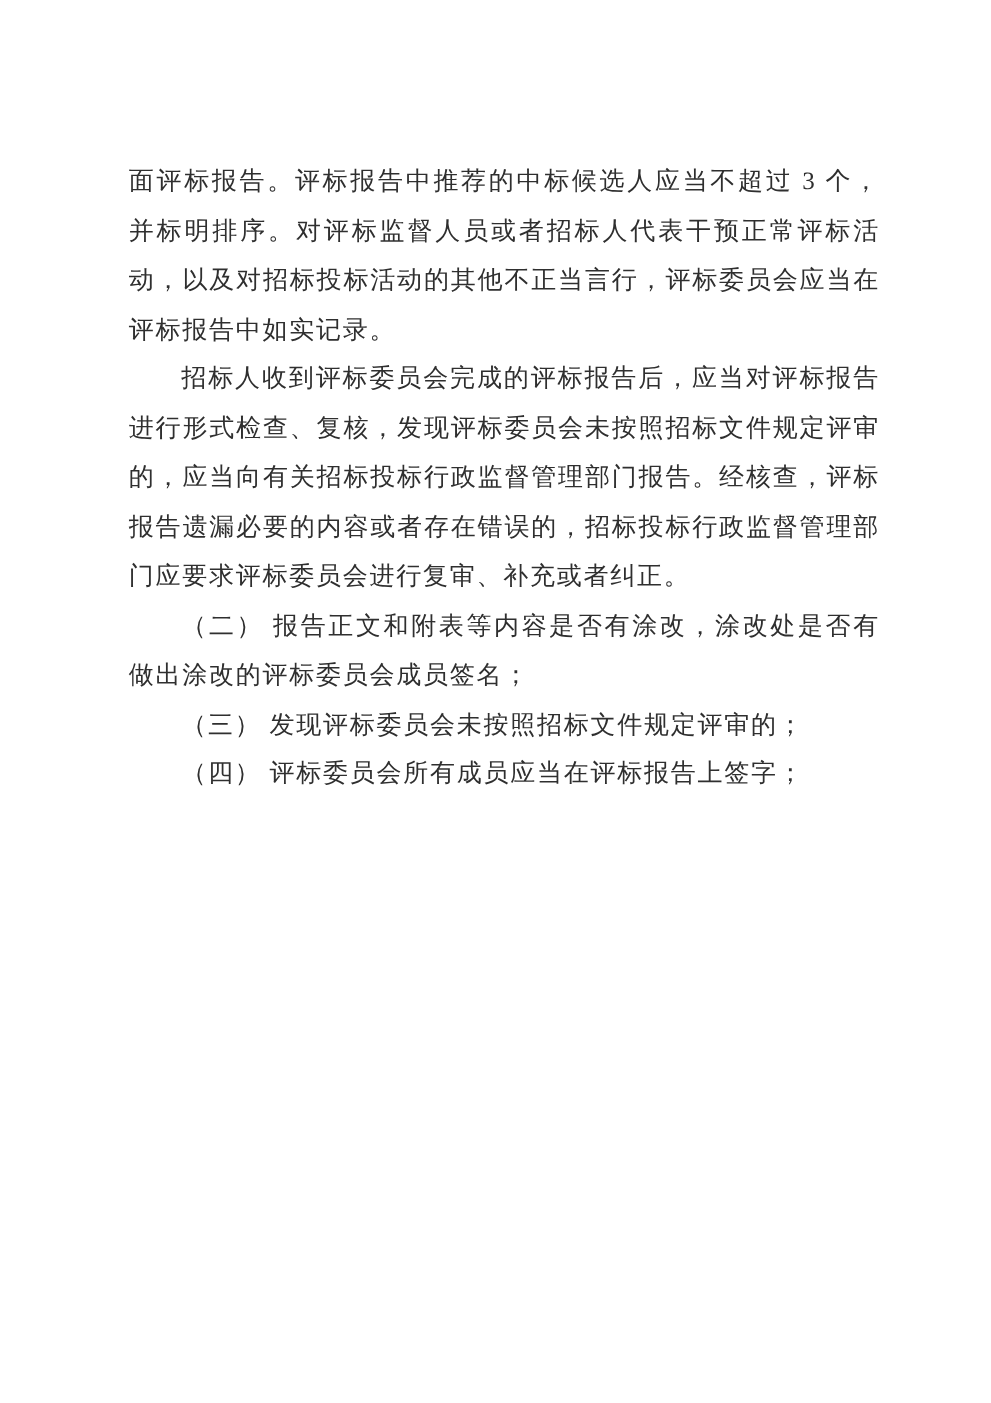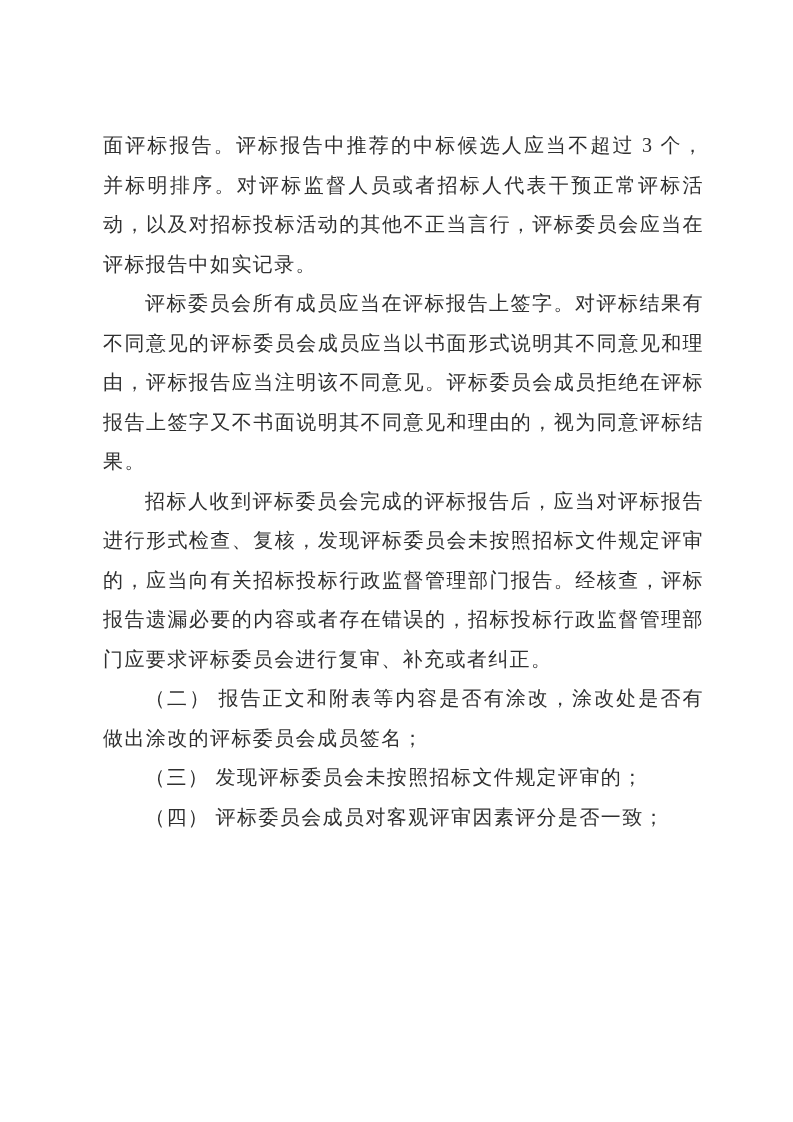--- a/index.html
+++ b/index.html
@@ -55,25 +55,24 @@
     text-align: right;
   }
 </style>
 </head>
 <body>
 
 <div class="page">
 
   <div class="text-block">
     <p class="no-indent">面评标报告。评标报告中推荐的中标候选人应当不超过 3 个，并标明排序。对评标监督人员或者招标人代表干预正常评标活动，以及对招标投标活动的其他不正当言行，评标委员会应当在评标报告中如实记录。</p>
-    <p>评标委员会所有成员应当在评标报告上签字。对评标结果有不同意见的评标委员会成员应当以书面形式说明其不同意见和理由，评标报告应当注明该不同意见。评标委员会成员拒绝在评标报告上签字又不书面说明其不同意见和理由的，视为同意评标结果。</p>
     <p>招标人收到评标委员会完成的评标报告后，应当对评标报告进行形式检查、复核，发现评标委员会未按照招标文件规定评审的，应当向有关招标投标行政监督管理部门报告。经核查，评标报告遗漏必要的内容或者存在错误的，招标投标行政监督管理部门应要求评标委员会进行复审、补充或者纠正。</p>
     <p>（二） 报告正文和附表等内容是否有涂改，涂改处是否有做出涂改的评标委员会成员签名；</p>
     <p>（三） 发现评标委员会未按照招标文件规定评审的；</p>
-    <p>（四） 评标委员会成员对客观评审因素评分是否一致；</p>
+    <p>（四） 评标委员会所有成员应当在评标报告上签字；</p>
   </div>
 
   <div class="footer">
     <span class="dash">—</span>
     <span class="num">20</span>
     <span class="dash">—</span>
   </div>
 
 </div>
 

